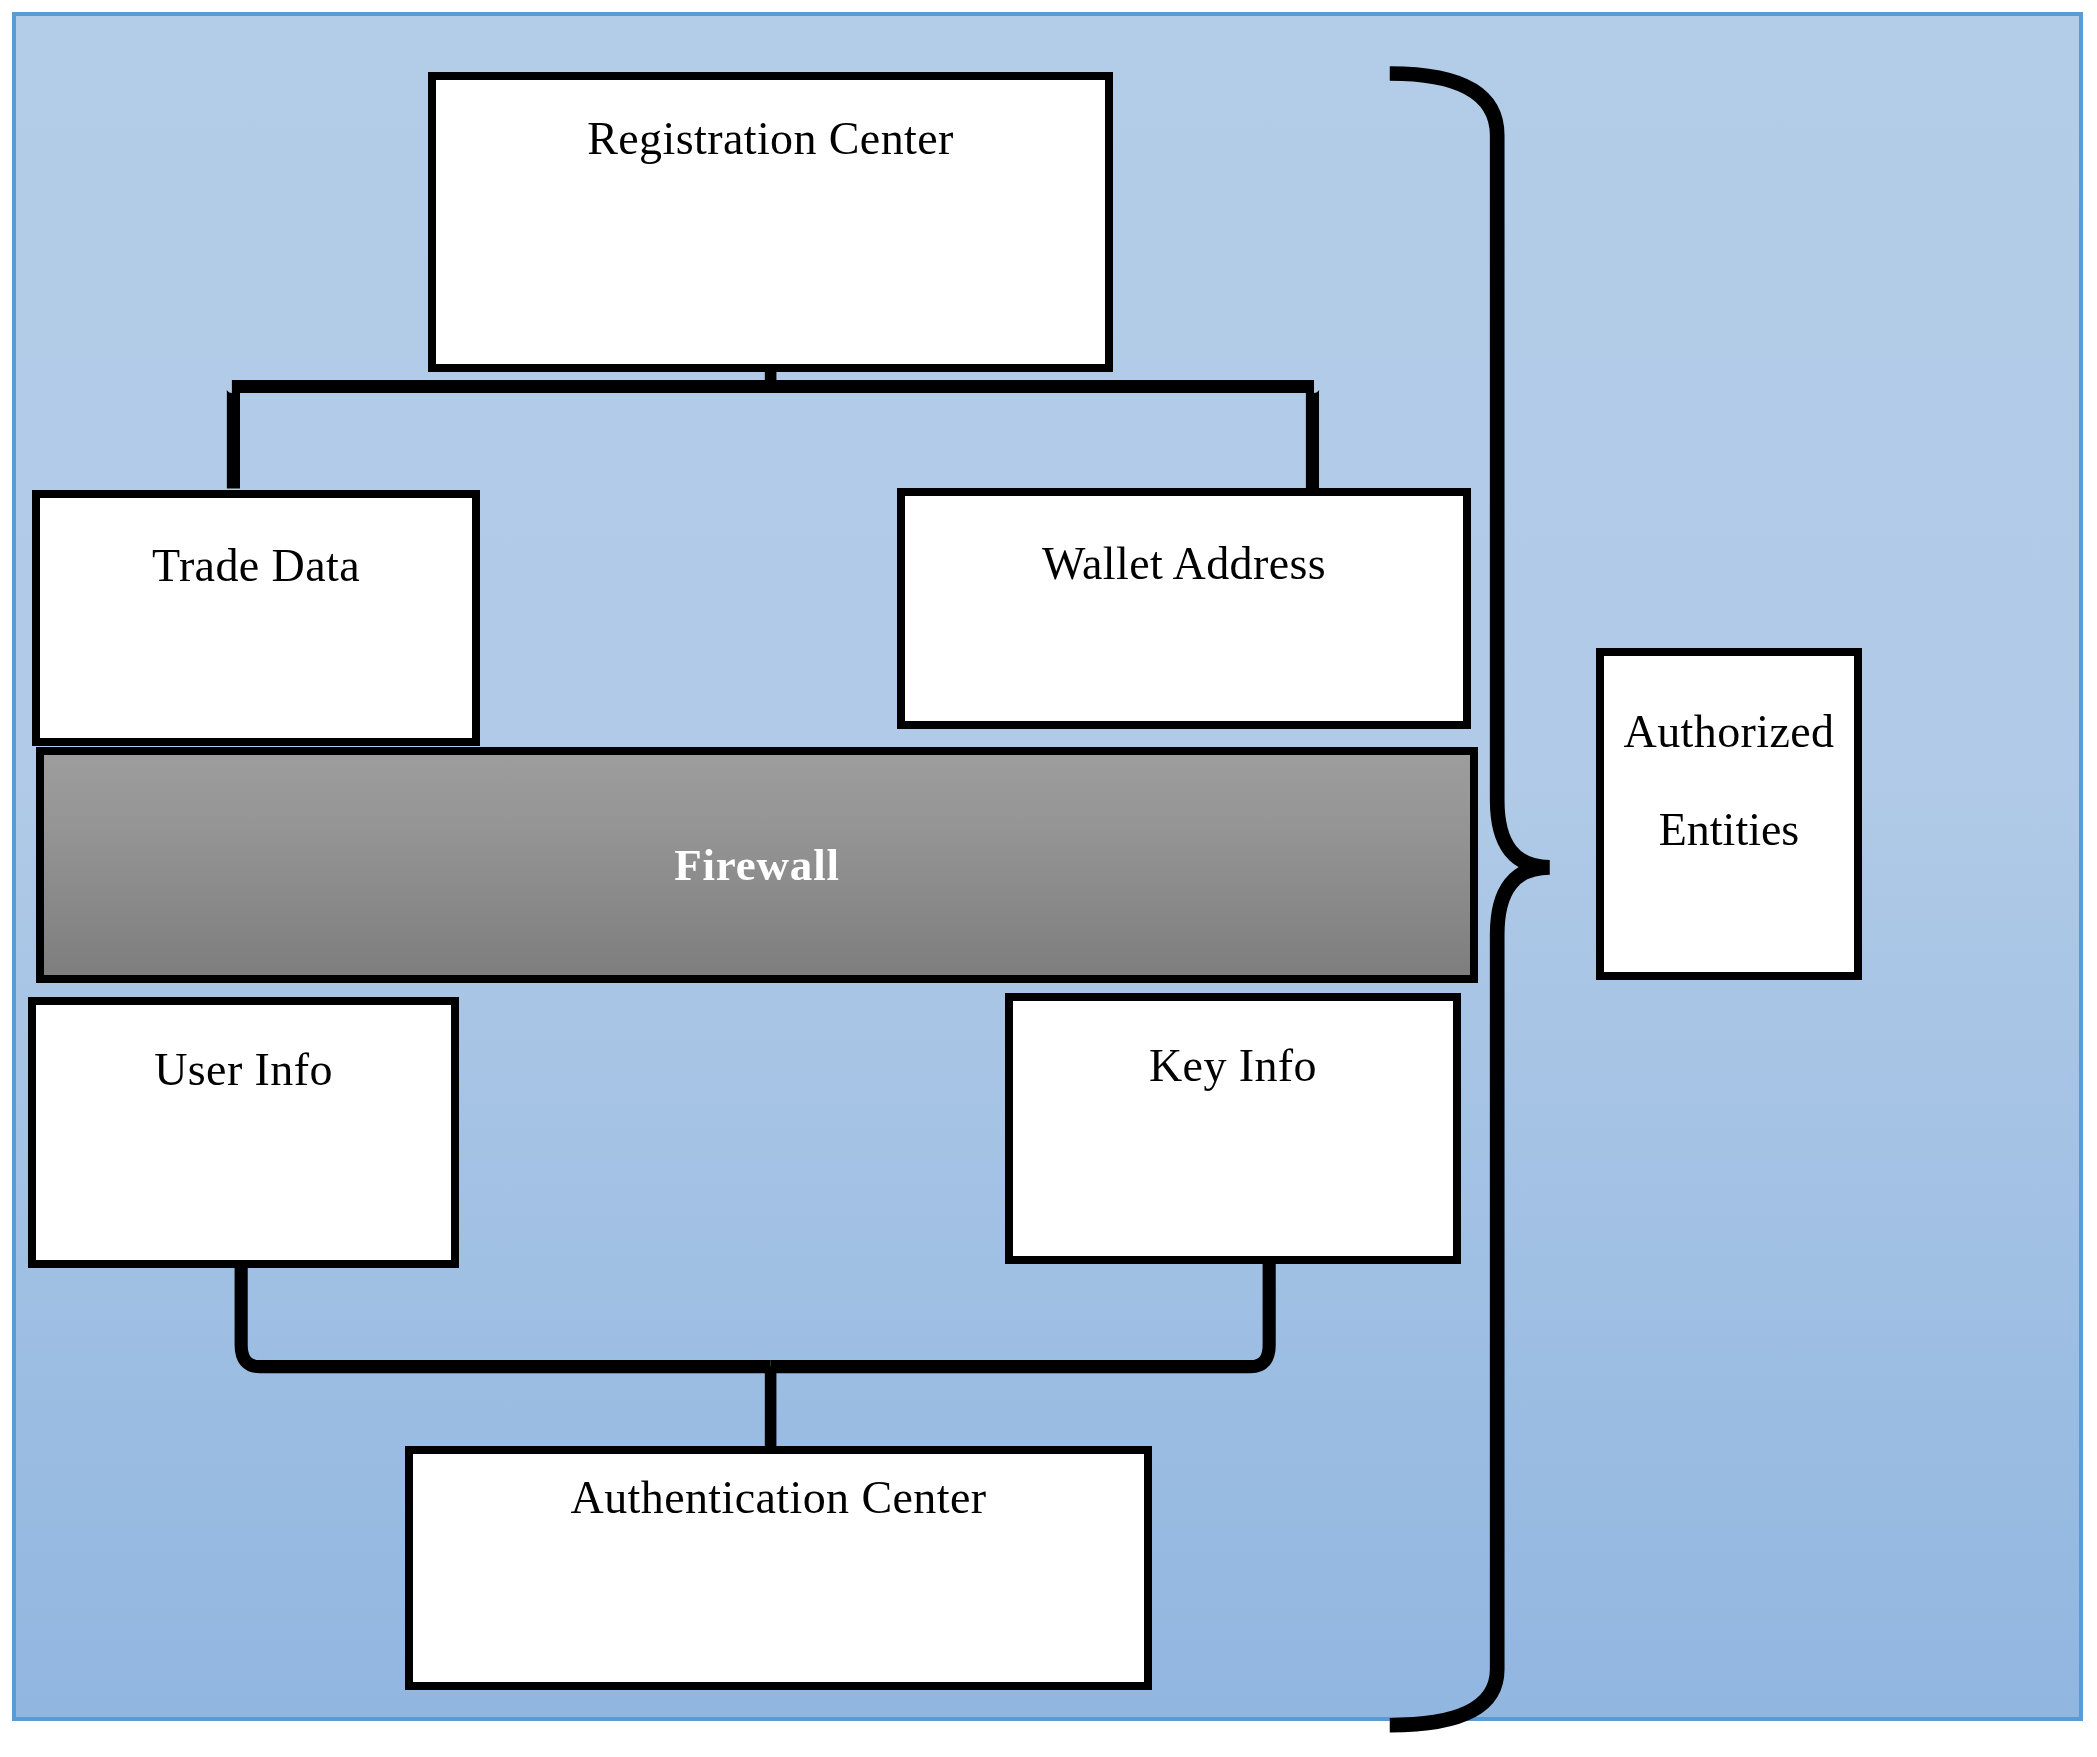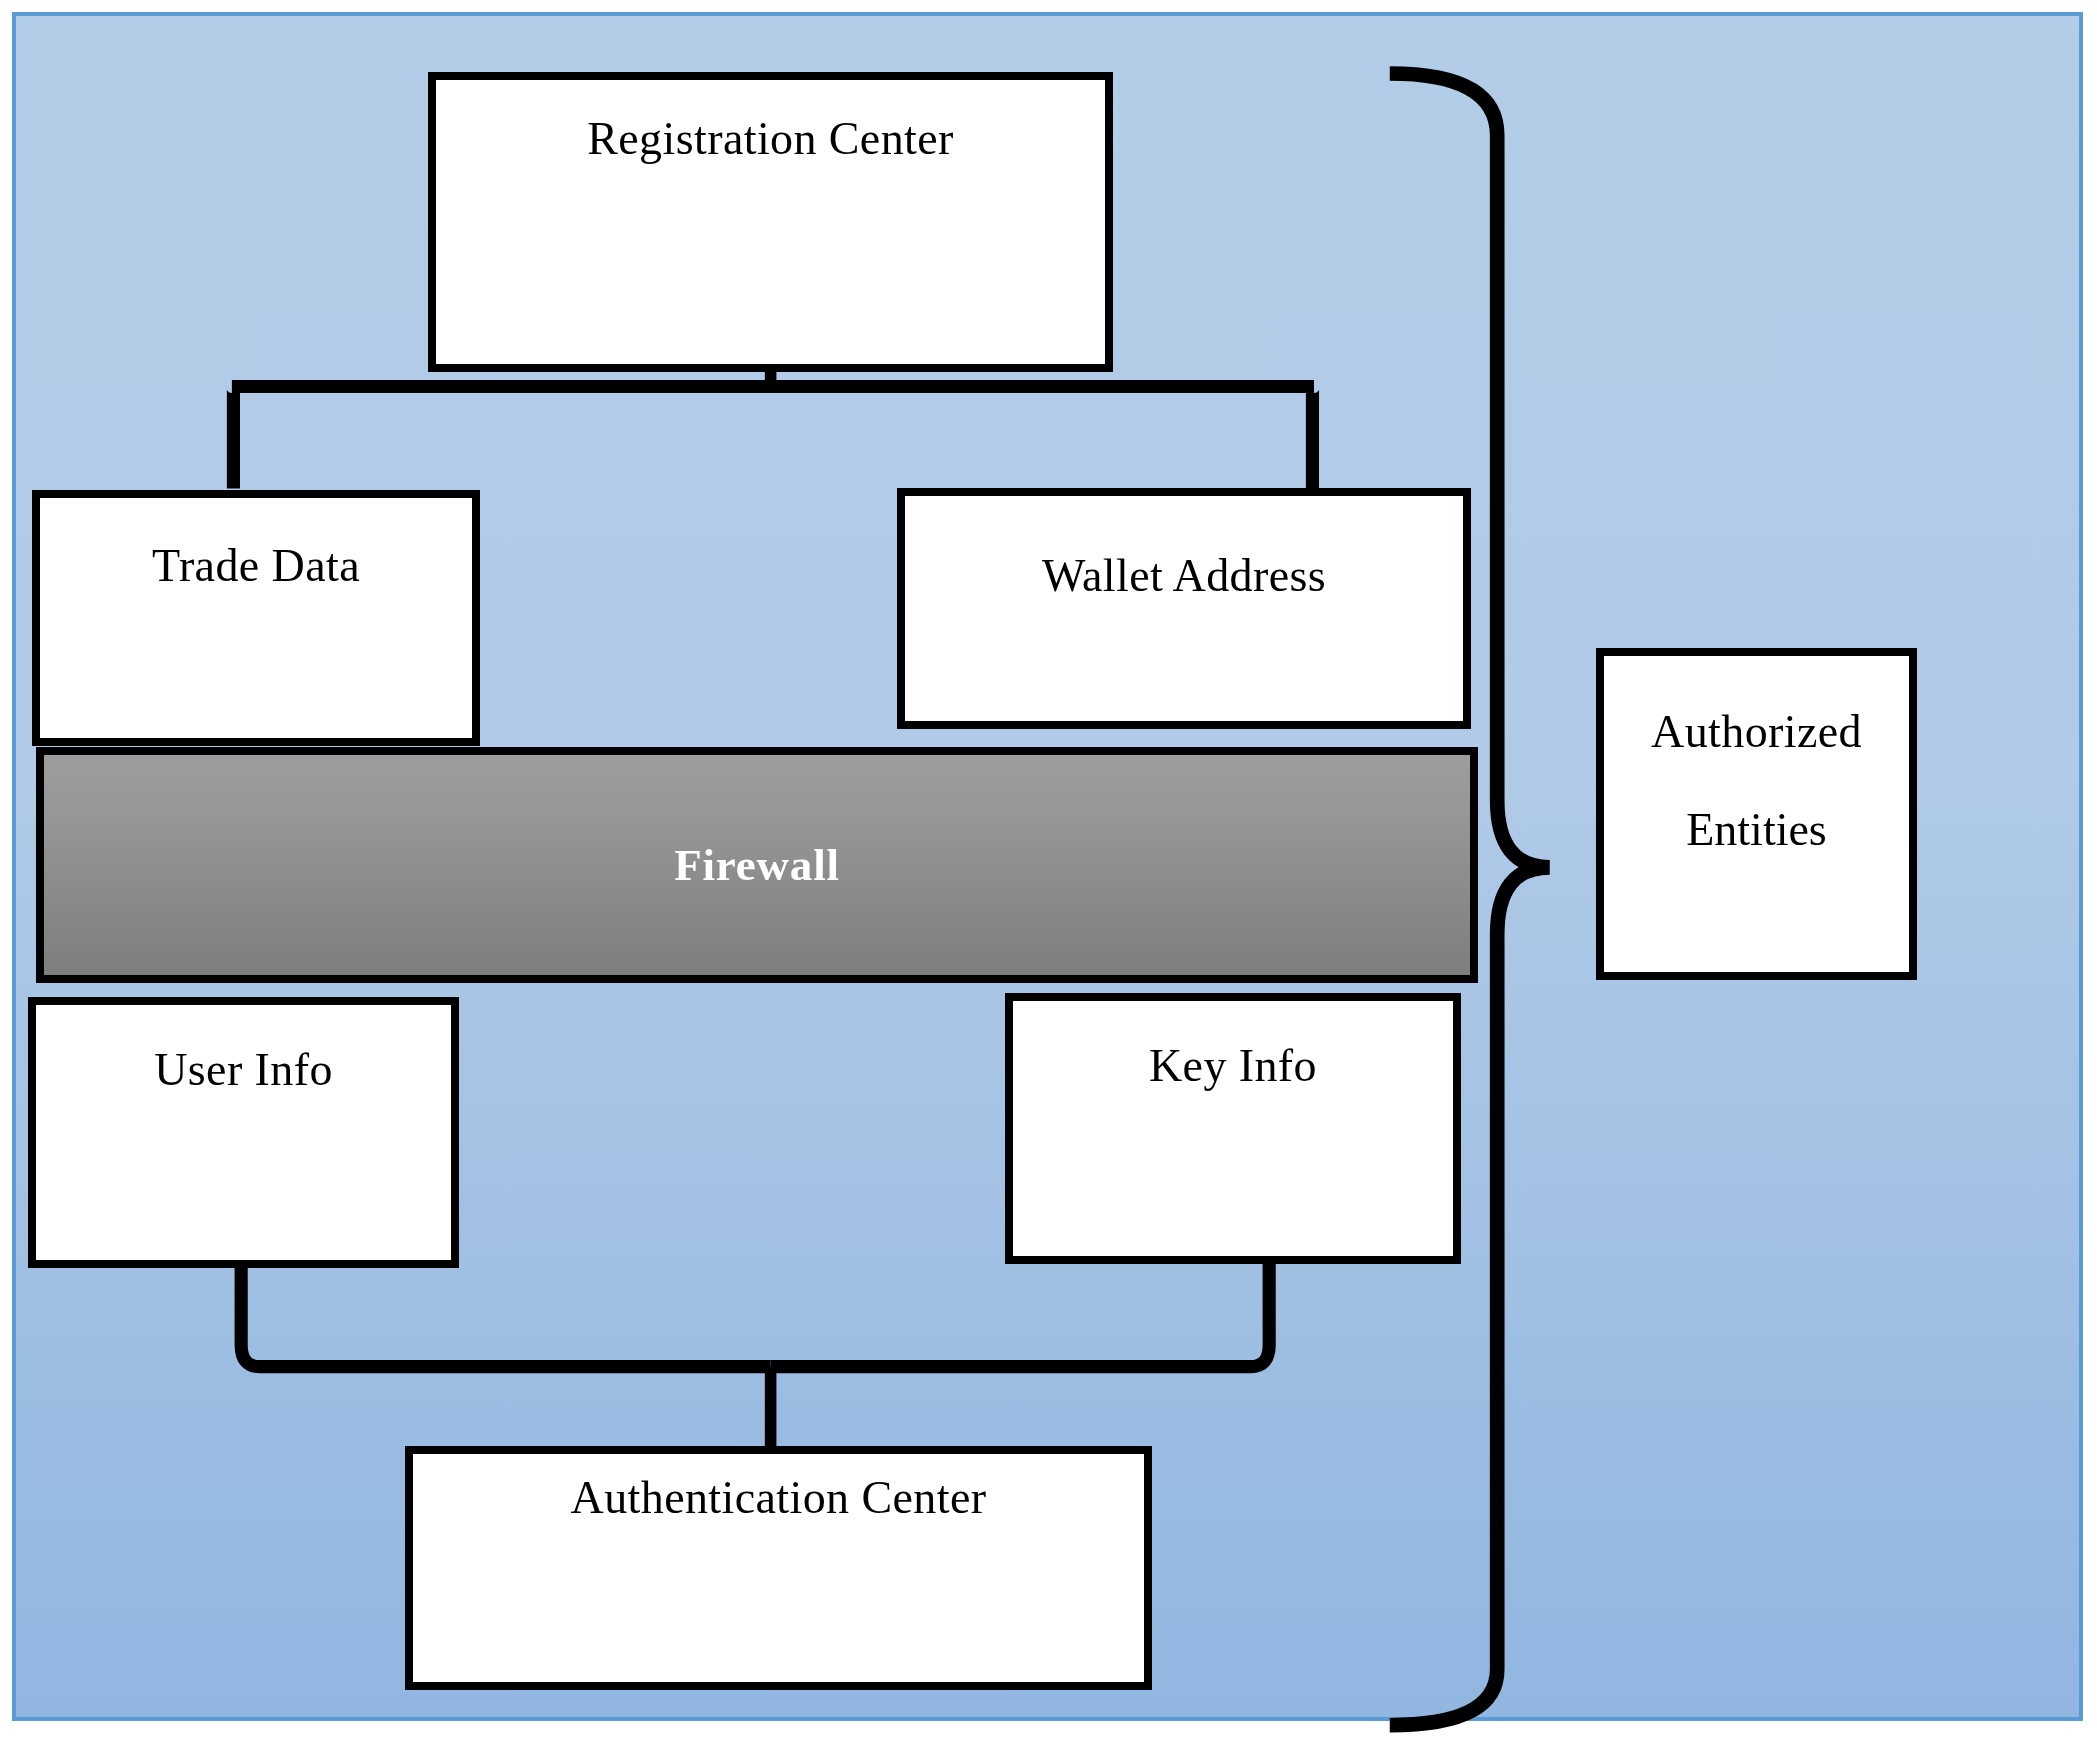--- a/index.html
+++ b/index.html
@@ -54,32 +54,32 @@
     letter-spacing: 0.4px;
   }
   
   #node-registration-center { left: 428px;  top: 72px;   width: 685px;  height: 300px; }
   #node-registration-center .node-label { padding-top: 34px; }
 
   #node-trade-data        { left: 32px;   top: 490px;  width: 448px;  height: 256px; }
   #node-trade-data .node-label { padding-top: 43px; }
 
   #node-wallet-address    { left: 897px; top: 488px;  width: 574px;  height: 241px; }
-  #node-wallet-address .node-label { padding-top: 55px; }
+  #node-wallet-address .node-label { padding-top: 43px; }
 
   #node-user-info         { left: 28px;   top: 997px; width: 431px;  height: 271px; }
   #node-user-info .node-label { padding-top: 40px; }
 
   #node-key-info          { left: 1005px; top: 993px; width: 456px;  height: 271px; }
   #node-key-info .node-label { padding-top: 40px; }
 
   #node-authentication-center { left: 405px;  top: 1446px; width: 747px; height: 244px; }
   #node-authentication-center .node-label { padding-top: 19px; }
 
-  #node-authorized-entities { left: 1596px; top: 648px;  width: 321px; height: 332px;
+  #node-authorized-entities { left: 1596px; top: 648px;  width: 266px; height: 332px;
                               display: block; }
   #node-authorized-entities .node-label { padding-top: 51px; font-size: 46px; }
   #node-authorized-entities .node-label-2 { display:block; width:100%; text-align:center;
                               padding-top: 45px; font-size: 46px; }
 
   
   #node-firewall {
     position: absolute;
     left: 36px;
     top: 747px;

